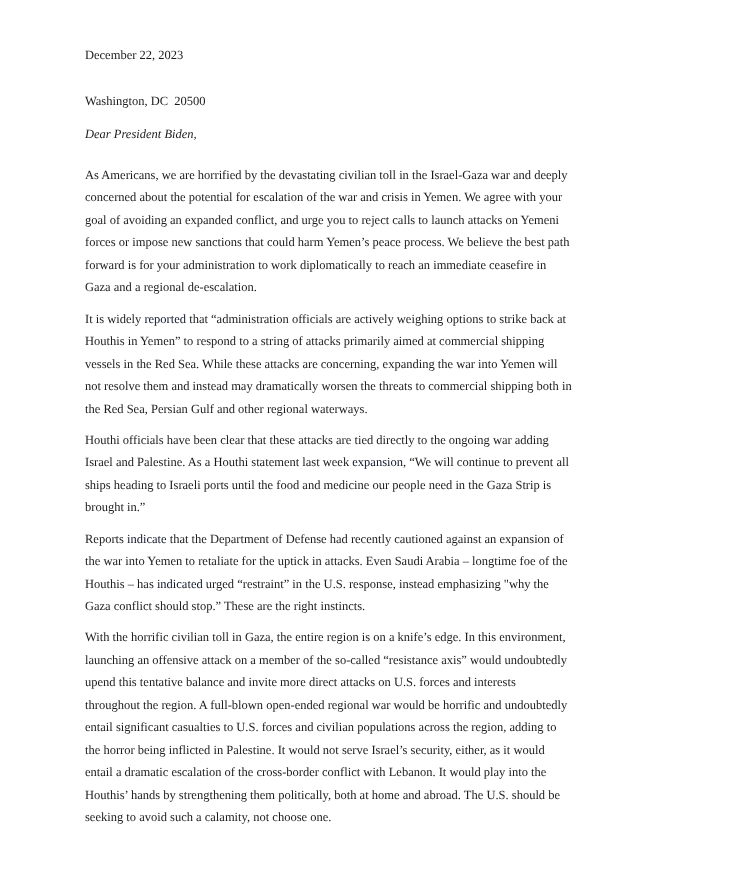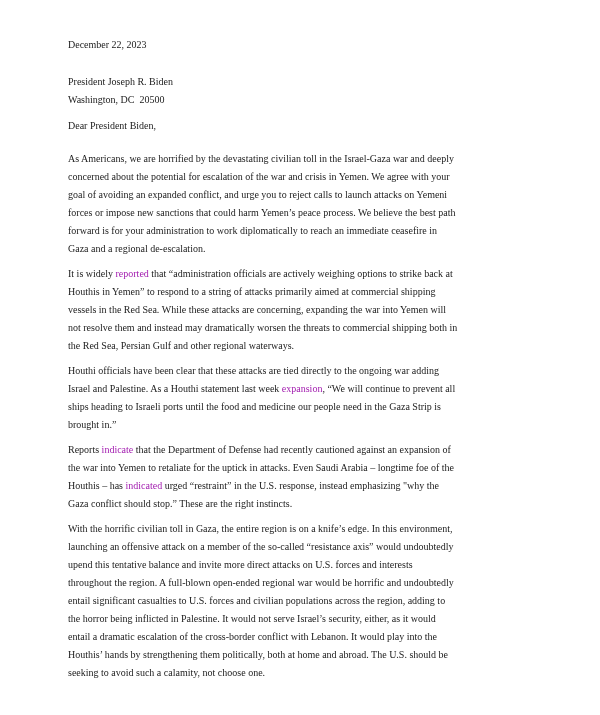--- a/index.html
+++ b/index.html
@@ -15,35 +15,34 @@
     color: #1b1b1b;
   }
   .content {
     padding: 36px 18px 0 68px;
     font-size: 10px;
     line-height: 18px;
   }
   .date { white-space: pre-line; }
   .address { margin-top: 19px; }
   .address div { white-space: pre-line; }
-  .salutation { margin-top: 8px; white-space: pre-line; }
+  .salutation { margin-top: 8px; white-space: pre-line; font-style: italic; }
   .para { white-space: pre-line; margin-top: 7px; }
   .para.first { margin-top: 15px; }
-  .link { color: #a21caf; text-decoration: none; cursor: pointer; }
+  .link { color: #0f172a; text-decoration: none; cursor: pointer; }
 </style>
 </head>
 <body>
 
 <div class="page">
   <div class="content">
 
     <div class="date">December 22, 2023</div>
 
     <div class="address">
-      <div>President Joseph R. Biden</div>
       <div>Washington, DC&nbsp; 20500</div>
     </div>
 
     <div class="salutation">Dear President Biden,</div>
 
     <p class="para first"><span>As Americans, we are horrified by the devastating civilian toll in the Israel-Gaza war and deeply
 concerned about the potential for escalation of the war and crisis in Yemen. We agree with your
 goal of avoiding an expanded conflict, and urge you to reject calls to launch attacks on Yemeni
 forces or impose new sanctions that could harm Yemen’s peace process. We believe the best path
 forward is for your administration to work diplomatically to reach an immediate ceasefire in

